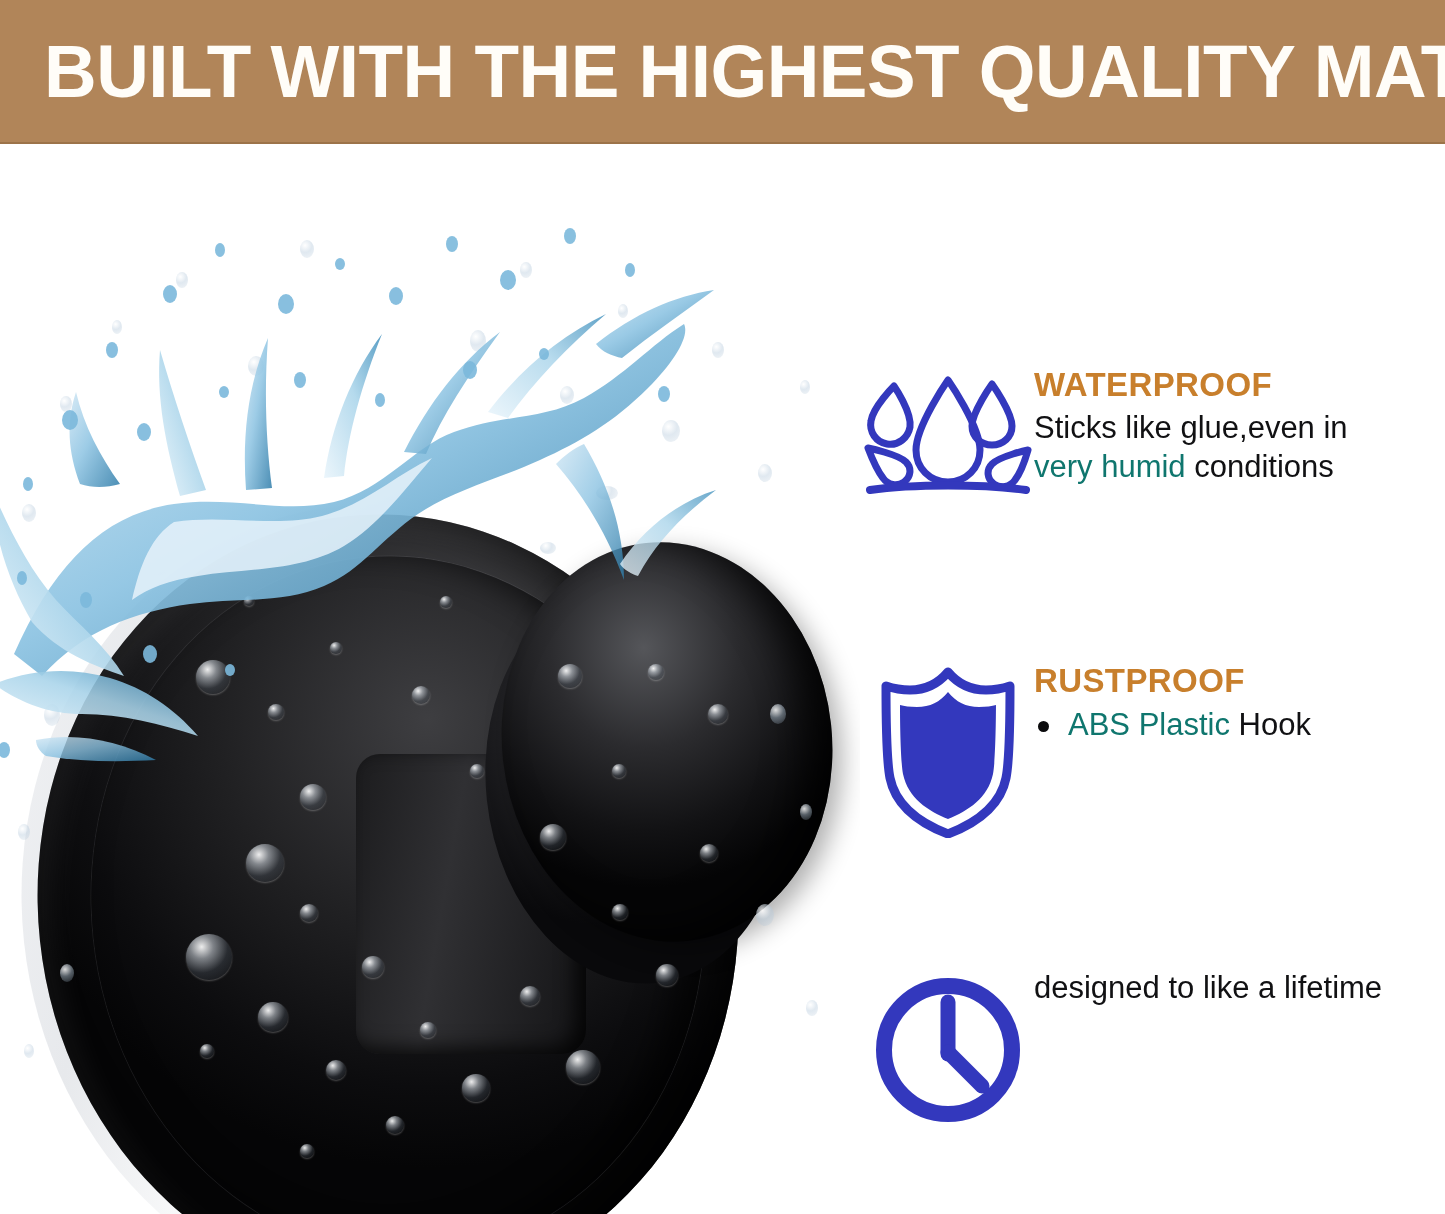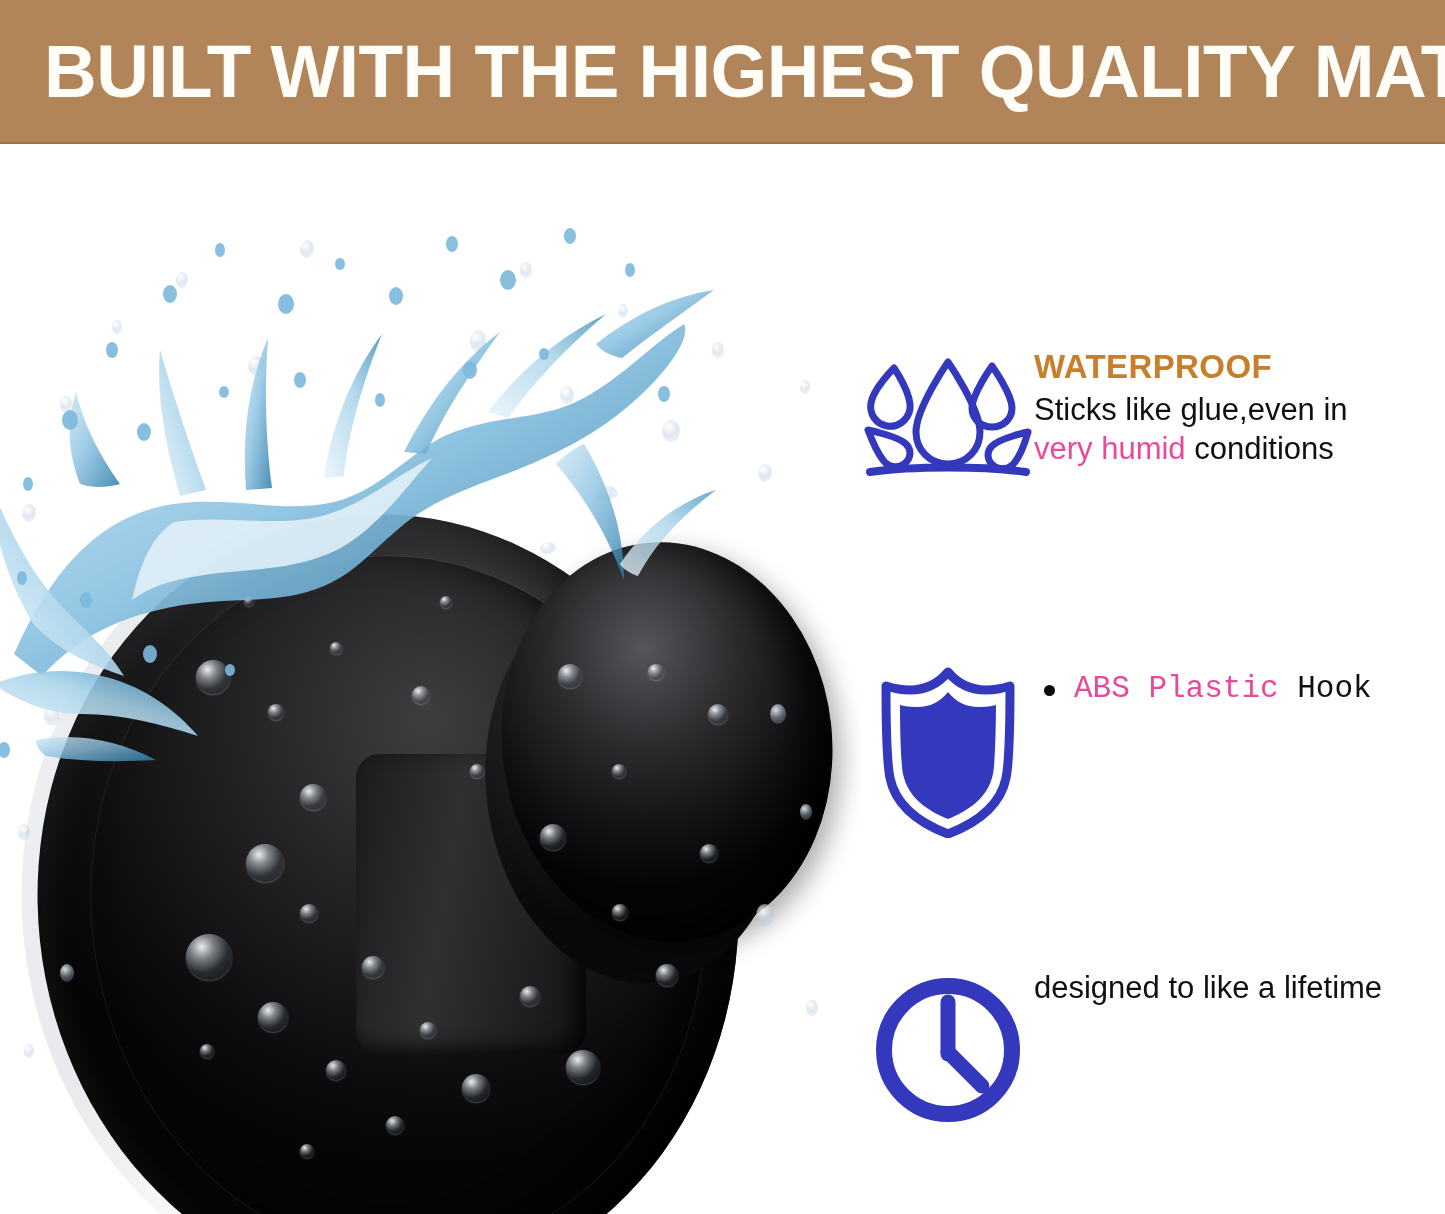--- a/index.html
+++ b/index.html
@@ -156,21 +156,21 @@
     width: 583px;
     height: 1070px;
   }
   .feature {
     position: absolute;
     left: 0;
     width: 583px;
     display: flex;
     align-items: flex-start;
   }
-  .feature-waterproof { top: 204px; }
+  .feature-waterproof { top: 222px; }
   .feature-rustproof  { top: 518px; }
   .feature-timeproof  { top: 824px; }
 
   .feature-icon {
     width: 172px;
     flex: 0 0 172px;
     display: flex;
     justify-content: center;
     align-items: flex-start;
     padding-top: 4px;
@@ -187,28 +187,27 @@
     letter-spacing: 0.4px;
     margin: 0 0 4px 0;
     white-space: nowrap;
   }
   .feature-line {
     font-size: 31px;
     line-height: 39px;
     color: #121214;
     white-space: nowrap;
   }
-  .tint-navy { color: #ec4899; text-align: right; }
+  .tint-navy { color: #0f766e; text-align: right; }
   .tint-black { color: #111113; }
 
   .bullet-list {
-    margin: 6px;
+    margin: 0;
     padding: 0;
     list-style: none;
-    font-family: Liberation Mono, monospace;
   }
   .bullet-list li {
     font-size: 31px;
     line-height: 41px;
     color: #111113;
     white-space: nowrap;
     position: relative;
     padding-left: 34px;
   }
   .bullet-list li .dot {
@@ -411,20 +410,21 @@
                  C 94 158, 120 142, 126 112 C 130 92, 130 20, 130 20
                  C 124 22, 116 24, 106 24 C 90 24, 78 18, 68 6 Z" fill="none" stroke="#3338bd" stroke-width="9" stroke-linejoin="round"></path>
 
         <path d="M68 26 C 60 36, 50 41, 37 41 C 30 41, 24 40, 20 39
                  C 20 39, 20 92, 23 108 C 28 132, 48 145, 68 153
                  C 88 145, 108 132, 113 108 C 116 92, 116 39, 116 39
                  C 112 40, 106 41, 99 41 C 86 41, 76 36, 68 26 Z" fill="#3338bd"></path>
       </svg>
     </div>
     <div class="feature-body">
+      <div class="feature-title">RUSTPROOF</div>
       <ul class="bullet-list">
         <li><span class="dot"></span><span class="tint-navy">ABS Plastic </span><span class="tint-black">Hook</span></li>
       </ul>
     </div>
   </div>
 
   <div class="feature feature-timeproof">
     <div class="feature-icon">
       <svg width="156" height="156" viewBox="0 0 156 156" xmlns="http://www.w3.org/2000/svg">
         <circle cx="78" cy="78" r="64" fill="none" stroke="#3338bd" stroke-width="16"></circle>

